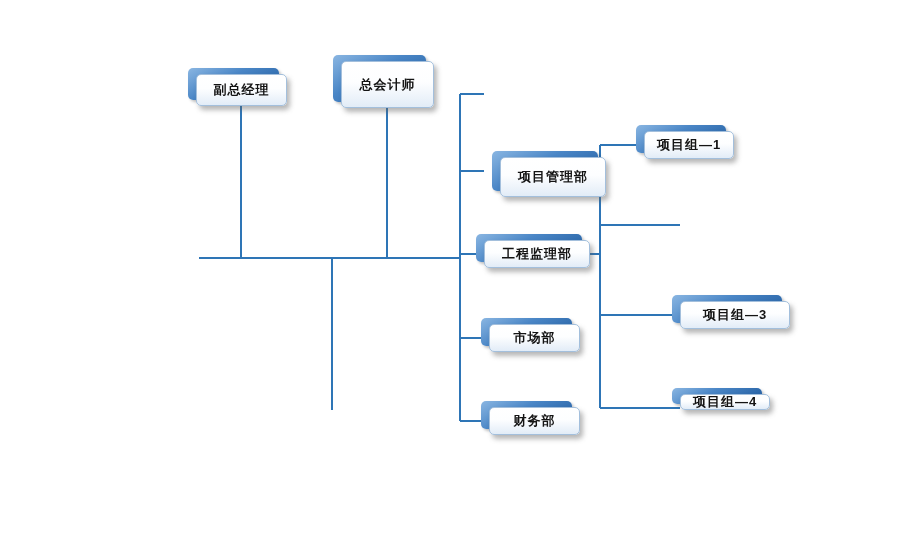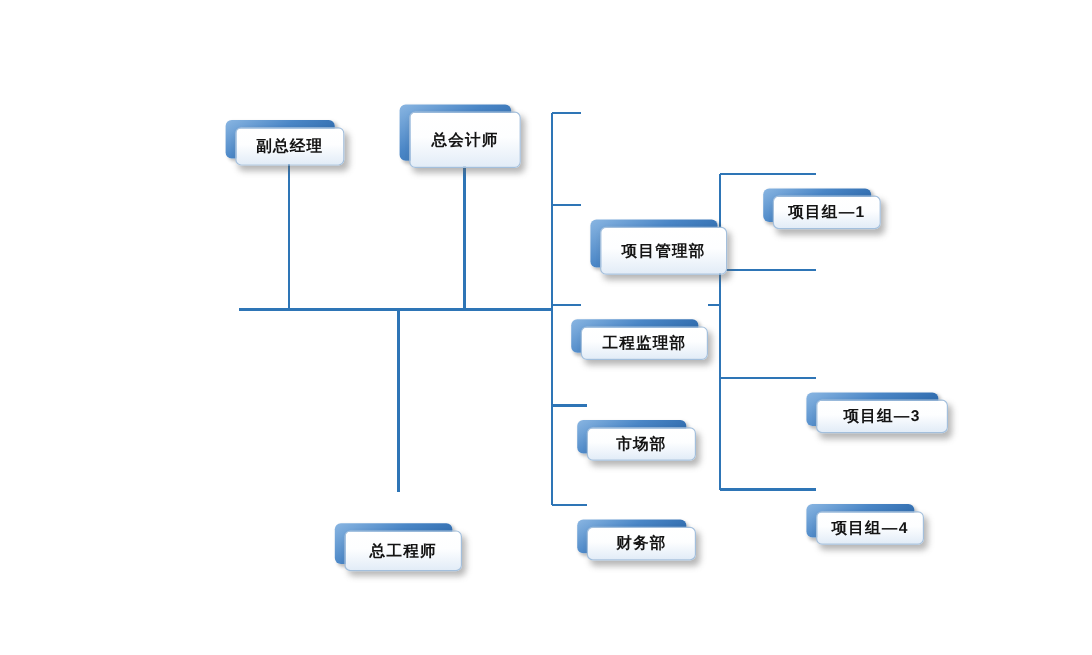--- a/index.html
+++ b/index.html
@@ -6,21 +6,21 @@
   html,body{margin:0;padding:0;background:#ffffff;}
   .stage{
     position:relative;
     width:910px;height:546px;
     background:#ffffff;
     overflow:hidden;
     font-family:"Liberation Sans","DejaVu Sans",sans-serif;
   }
   svg.wires{position:absolute;left:0;top:0;}
   svg.wires line{stroke:#2e75b6;stroke-width:2;fill:none;}
-  .node{position:absolute;margin-top:32px;}
+  .node{position:absolute;}
   .back{
     position:absolute;left:-8px;top:-6px;width:100%;height:100%;
     border-radius:5px;
     background:linear-gradient(150deg,#8ab6e2 0%,#4a86c6 40%,#1f5a9d 100%);
     box-shadow:2px 2px 3px rgba(0,0,0,.25);
   }
   .back.second{
     left:-14px;top:-11px;
     background:linear-gradient(150deg,#9cc2e8 0%,#5590cf 40%,#2a66a8 100%);
   }
@@ -76,26 +76,20 @@
     </span>
   </div>
 
   <div class="node" style="left:341px;top:61px;width:93px;height:47px">
     <span class="back"></span>
     <span class="card">
       <span class="label">总会计师</span>
     </span>
   </div>
 
-  <div class="node" style="left:287px;top:410px;width:98px;height:34px">
-    <span class="back"></span>
-    <span class="card">
-      <span class="label">总工程师</span>
-    </span>
-  </div>
 
 
   <div class="node" style="left:500px;top:157px;width:106px;height:40px">
     <span class="back"></span>
     <span class="card">
       <span class="label">项目管理部</span>
     </span>
   </div>
 
   <div class="node" style="left:484px;top:240px;width:106px;height:28px">
@@ -127,20 +121,20 @@
   </div>
 
 
   <div class="node" style="left:680px;top:301px;width:110px;height:28px">
     <span class="back"></span>
     <span class="card">
       <span class="label">项目组—3</span>
     </span>
   </div>
 
-  <div class="node" style="left:680px;top:394px;width:90px;height:28px">
+  <div class="node" style="left:680px;top:394px;width:90px;height:16px">
     <span class="back"></span>
     <span class="card">
       <span class="label">项目组—4</span>
     </span>
   </div>
 
 </div>
 
 </body></html>

